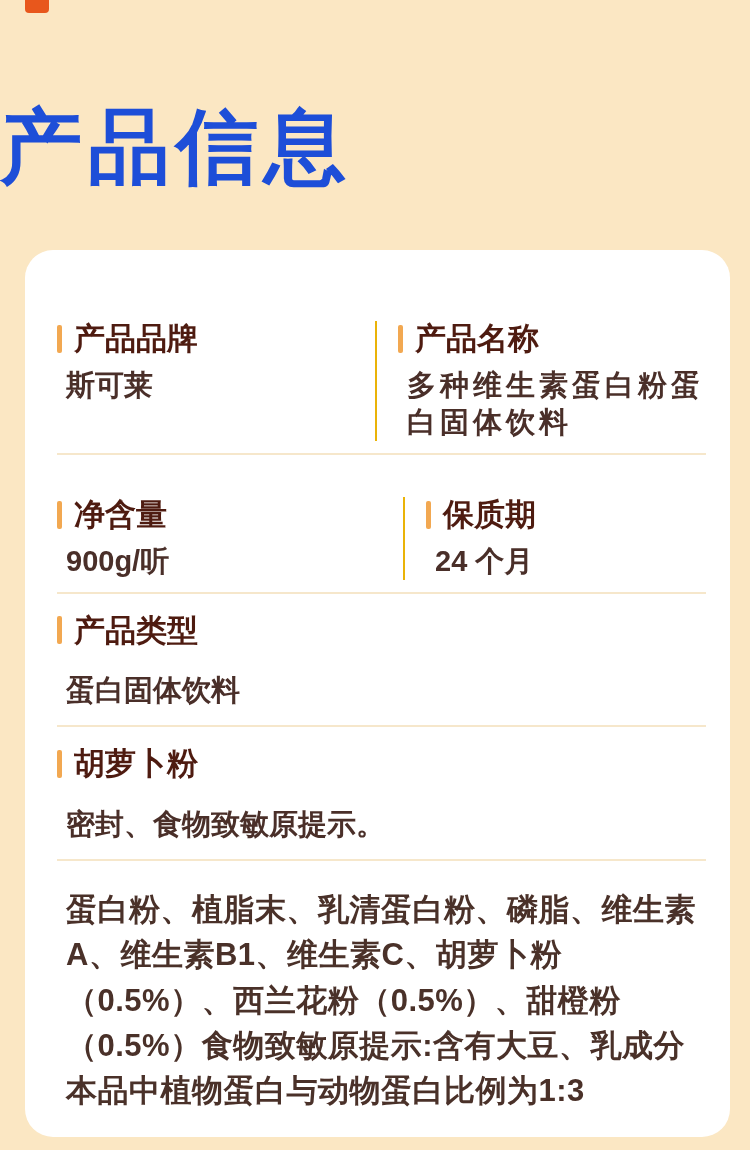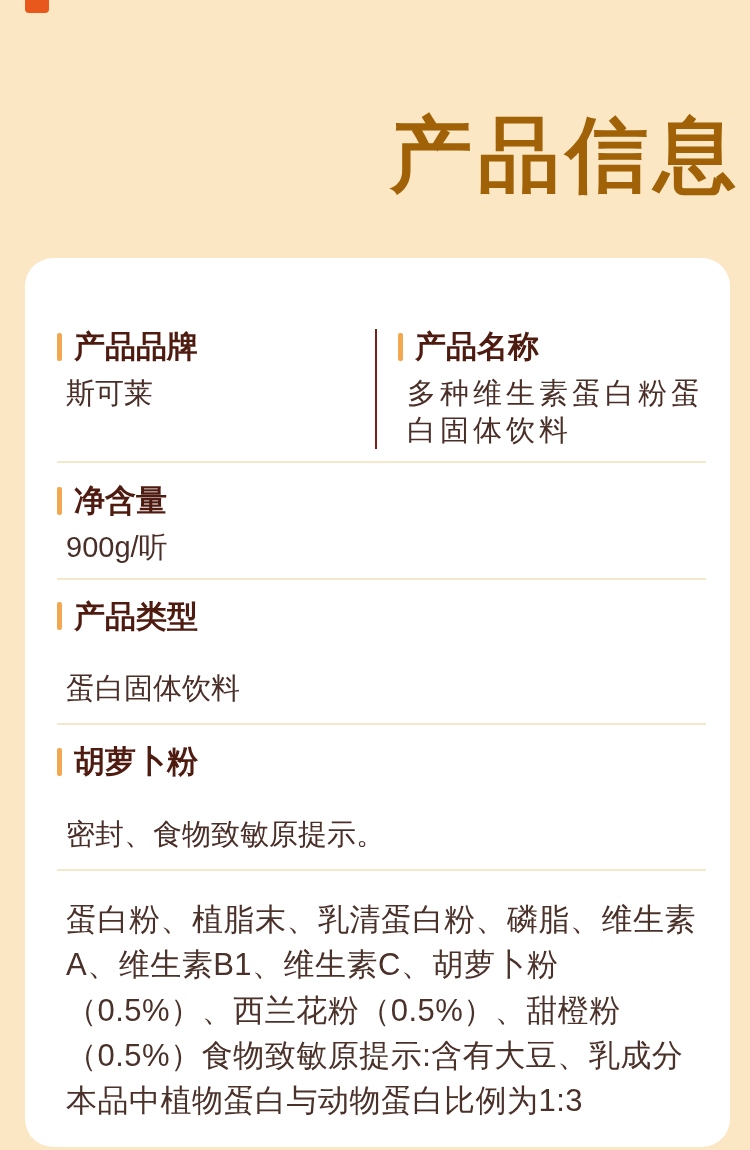--- a/index.html
+++ b/index.html
@@ -17,55 +17,55 @@
   .corner-mark {
     position: absolute;
     left: 25px;
     top: 0;
     width: 24px;
     height: 13px;
     background: #E8571C;
     border-radius: 0 0 4px 4px;
   }
   .page-title {
-    margin: 8px;
+    margin: 0;
     padding-top: 106px;
-    text-align: right;
+    text-align: left;
     font-size: 82px;
     line-height: 1;
     font-weight: 700;
-    color: #a16207;
+    color: #1d4ed8;
     letter-spacing: 6px;
   }
   .card {
     box-sizing: border-box;
     width: 705px;
     margin: 62px 0 0 25px;
     min-height: 838px;
     background: #FFFFFF;
     border-radius: 28px;
     padding: 71px 24px 24px 32px;
   }
   .grid-row {
     display: flex;
     border-bottom: 2px solid #F6E7CB;
     padding-bottom: 12px;
   }
   .grid-row.second {
-    padding-top: 20px;
+    padding-top: 42px;
     gap: 28px;
   }
   .cell {
     box-sizing: border-box;
     width: 318px;
   }
   .cell-right {
     width: auto;
     flex: 1;
-    border-left: 2px solid #7f1d1d;
+    border-left: 2px solid #eab308;
     padding-left: 21px;
   }
   .label-row {
     display: flex;
     align-items: center;
   }
   .accent-bar {
     width: 5px;
     height: 28px;
     background: #F2A851;
@@ -77,35 +77,36 @@
     font-size: 31px;
     font-weight: 700;
     color: #4E1B10;
     line-height: 1.15;
   }
   .field-value {
     margin: 9px 0 0 9px;
     font-size: 29px;
     color: #4A2F29;
     line-height: 1.28;
+    font-weight: bold;
   }
   .cell .field-value {
     margin-top: 10px;
   }
   .name-value {
     letter-spacing: 4px;
     max-width: 306px;
   }
   .section {
     border-bottom: 2px solid #F6E7CB;
     padding-top: 19px;
     padding-bottom: 16px;
   }
   .section .field-value {
-    margin-top: 36px;
+    margin-top: 24px;
   }
   .section.ingredients {
     border-bottom: none;
     padding-bottom: 0;
   }
   .section.ingredients .field-value {
     margin-top: 7px;
     font-size: 31px;
     line-height: 1.46;
     color: #4A3129;
@@ -139,20 +140,27 @@
   </div>
 
   <div class="grid-row second">
     <div class="cell">
       <div class="label-row">
         <span class="accent-bar"></span>
         <span class="field-label">净含量</span>
       </div>
       <div class="field-value">900g/听</div>
     </div>
+    <div class="cell cell-right">
+      <div class="label-row">
+        <span class="accent-bar"></span>
+        <span class="field-label">保质期</span>
+      </div>
+      <div class="field-value">24 个月</div>
+    </div>
   </div>
 
   <div class="section">
     <div class="label-row">
       <span class="accent-bar"></span>
       <span class="field-label">产品类型</span>
     </div>
     <div class="field-value">蛋白固体饮料</div>
   </div>
 

